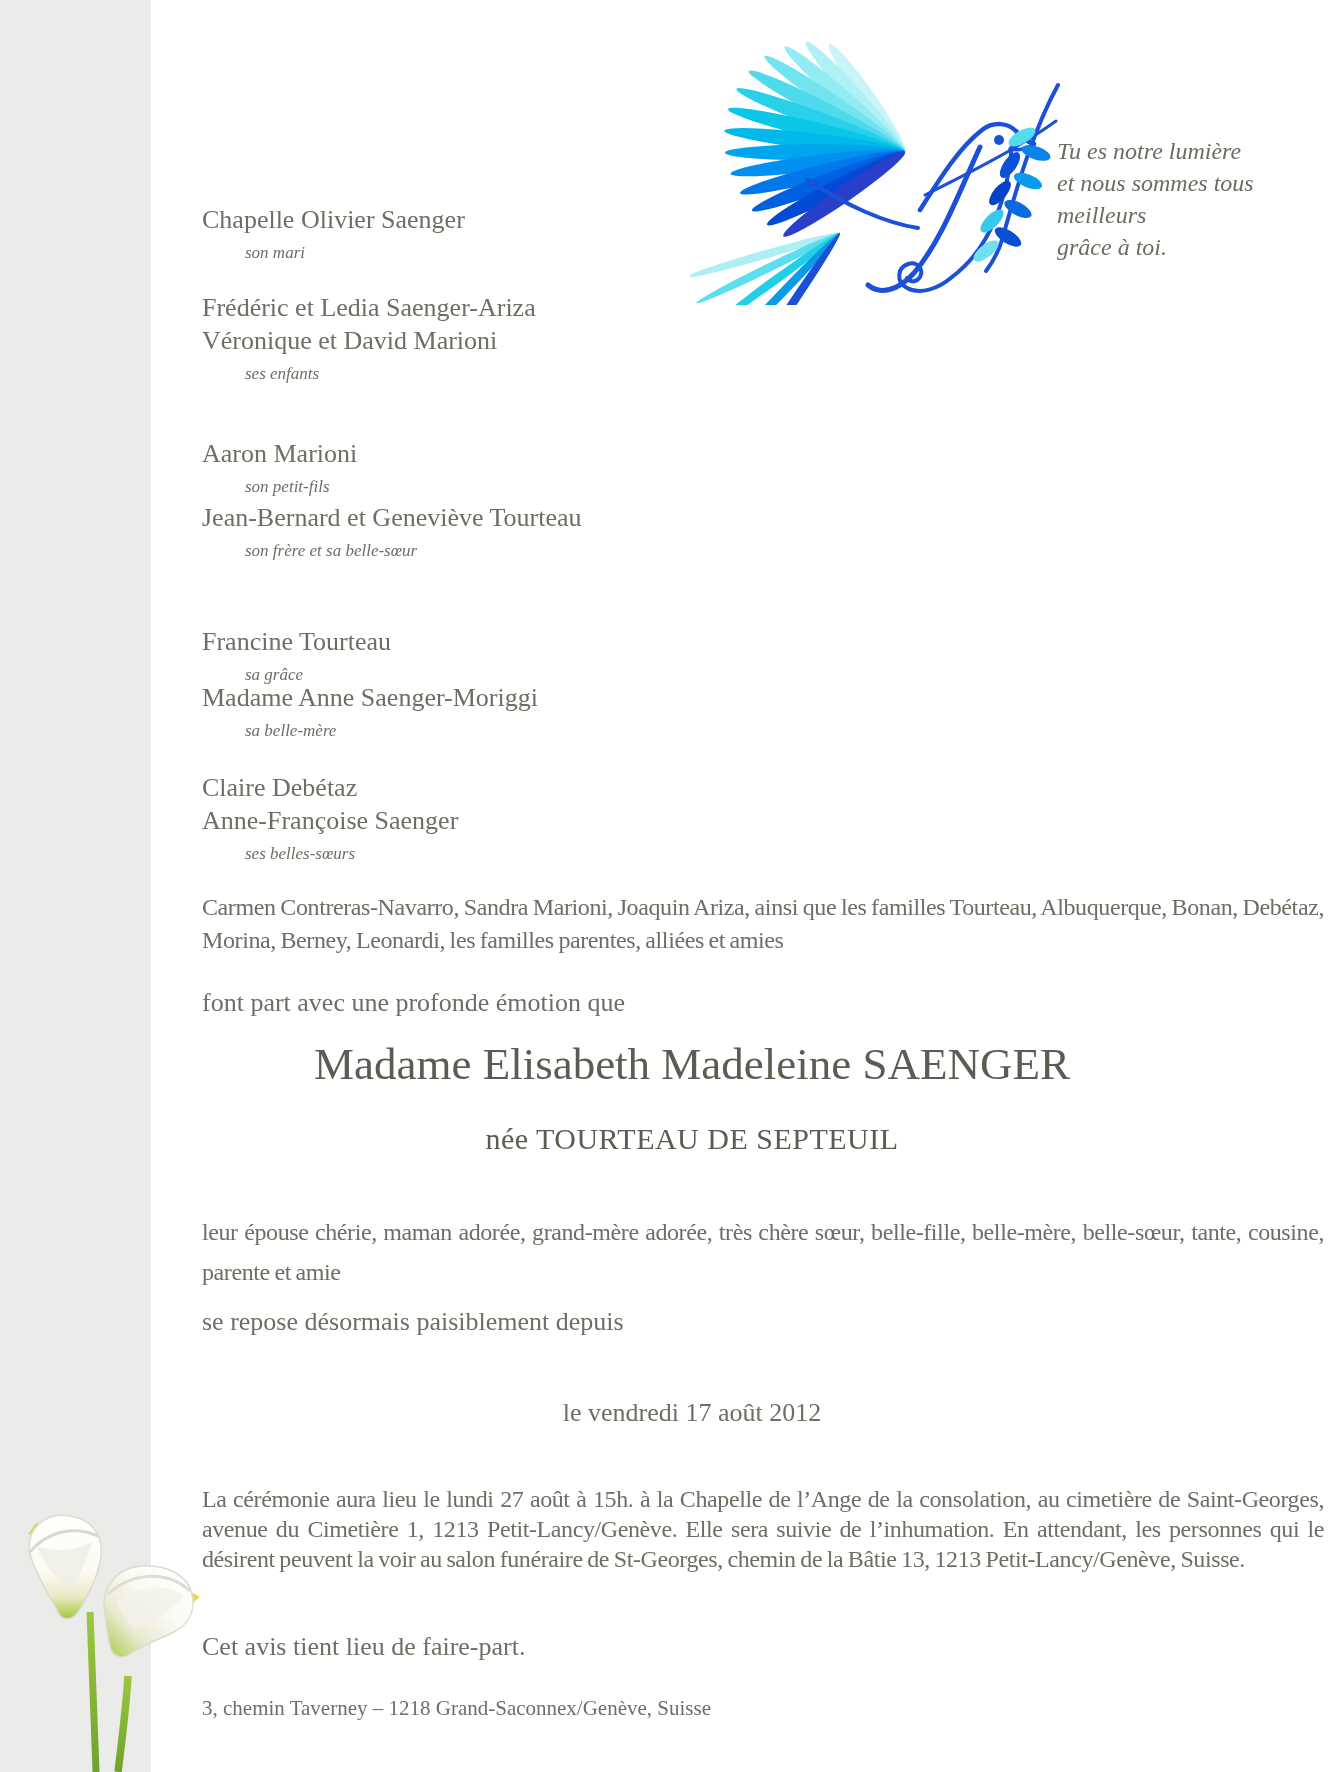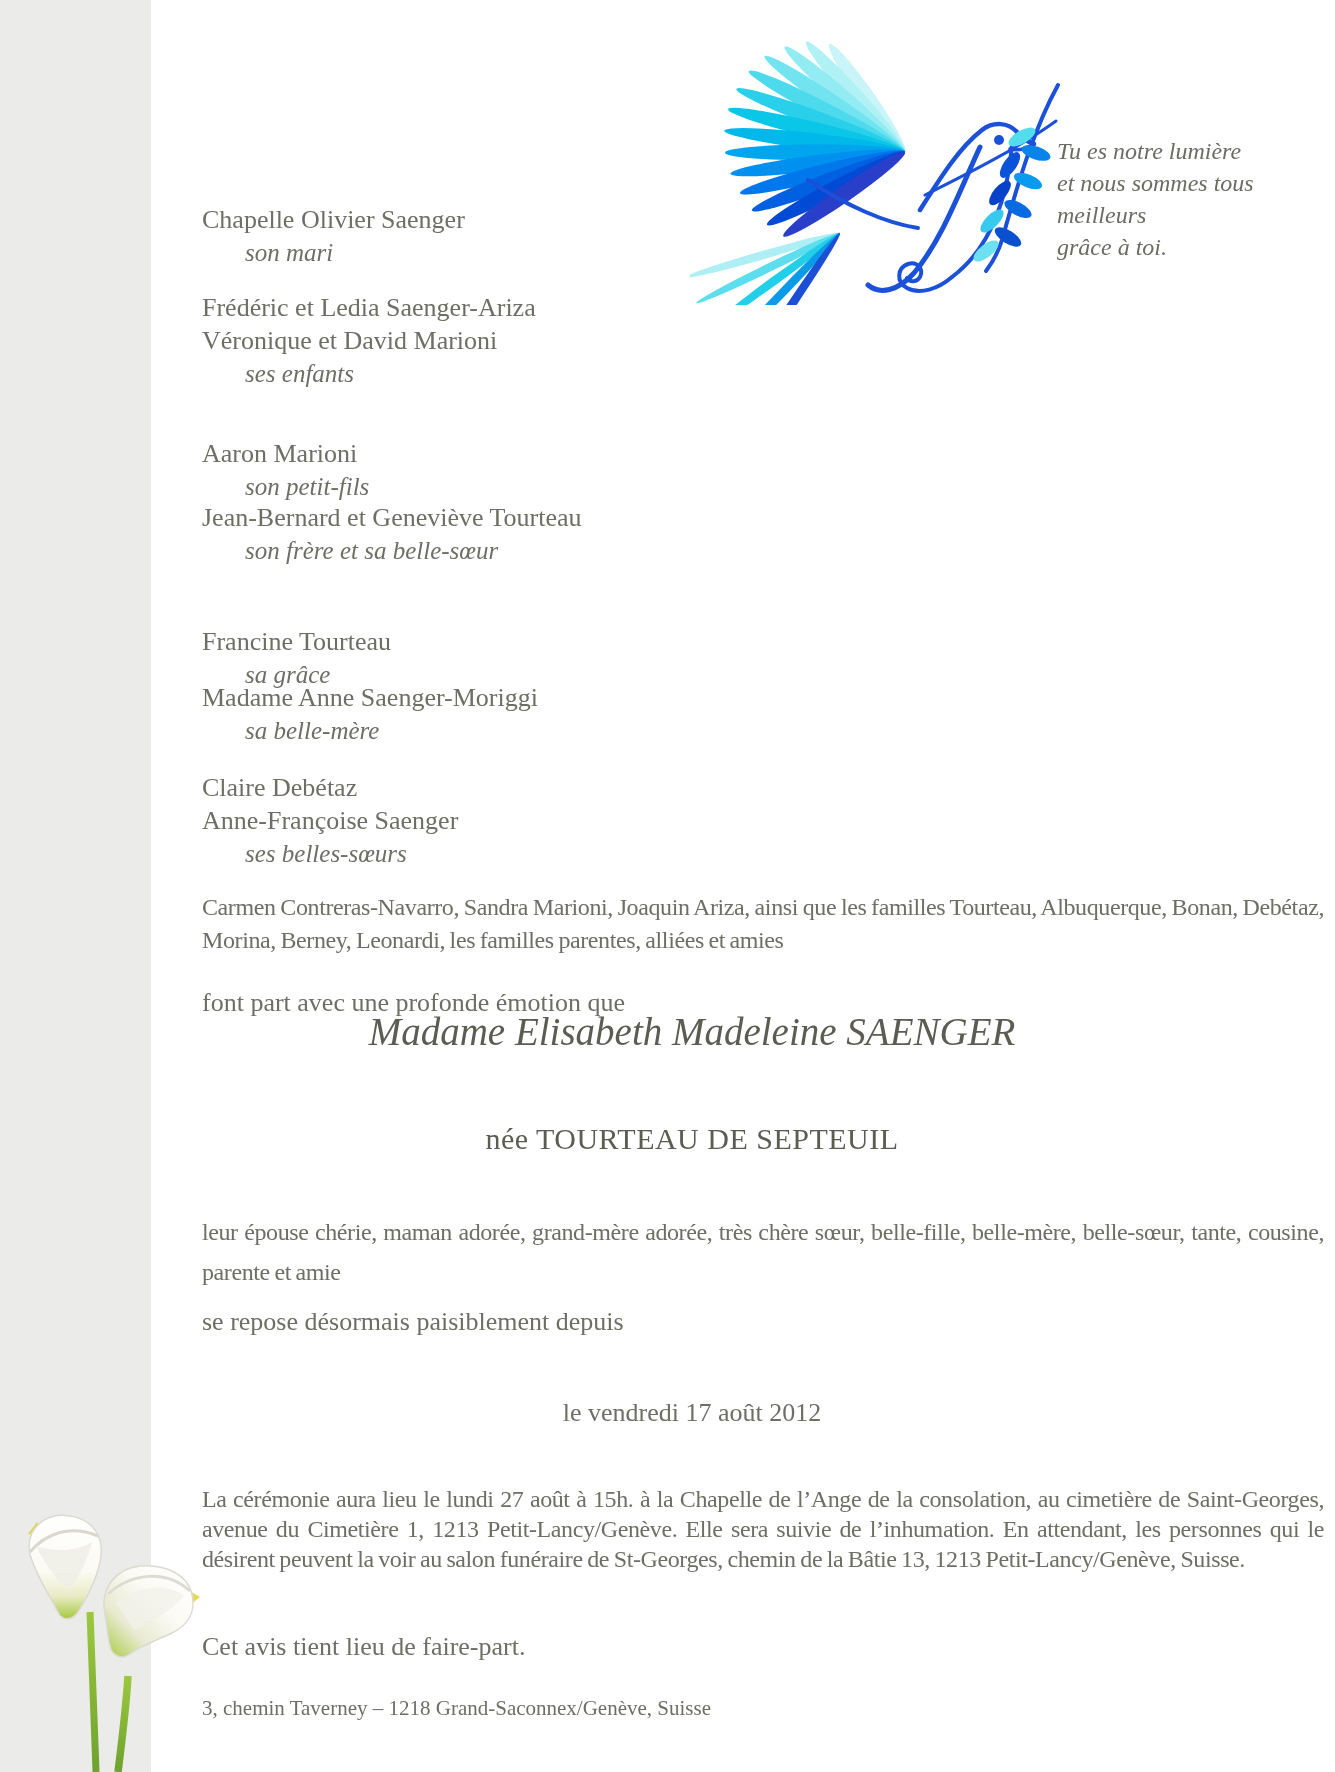--- a/index.html
+++ b/index.html
@@ -10,28 +10,28 @@
     color:#6e6e64;
   }
   .abs{position:absolute;}
   .band{left:0;top:0;width:151px;height:1772px;background:#ebebea;}
   .quote{
     left:1057px;top:135px;width:275px;
     font-style:italic;font-size:24px;line-height:32px;
     white-space:pre-line;color:#6c6c62;
   }
   .mourner .names{font-size:26px;line-height:33px;white-space:pre-line;}
-  .mourner .rel{font-style:italic;font-size:25px;line-height:33px;margin-left:43px;}
+  .mourner .rel{font-style:italic;font-size:17px;line-height:33px;margin-left:43px;}
   .para{
     left:202px;width:1122px;font-size:24px;text-align:justify;
     letter-spacing:-0.4px;word-spacing:-1px;white-space:normal;
   }
   .line26{left:202px;width:1122px;font-size:26px;line-height:32px;}
   .centerblock{left:202px;width:980px;text-align:center;}
-  .deceased-name{top:1004px;font-size:39px;line-height:56px;color:#5c5c52;font-style:italic;}
+  .deceased-name{top:1036px;font-size:45px;line-height:56px;color:#5c5c52;}
   .maiden-name{top:1120px;font-size:30px;line-height:38px;color:#5c5c52;letter-spacing:0.5px;}
   .death-date{top:1398px;font-size:26px;}
   .footer{left:202px;top:1696px;width:1122px;font-size:21px;color:#6e6e64;}
   svg{display:block;}
 </style>
 </head>
 <body>
 
 <div class="abs band"></div>
 

